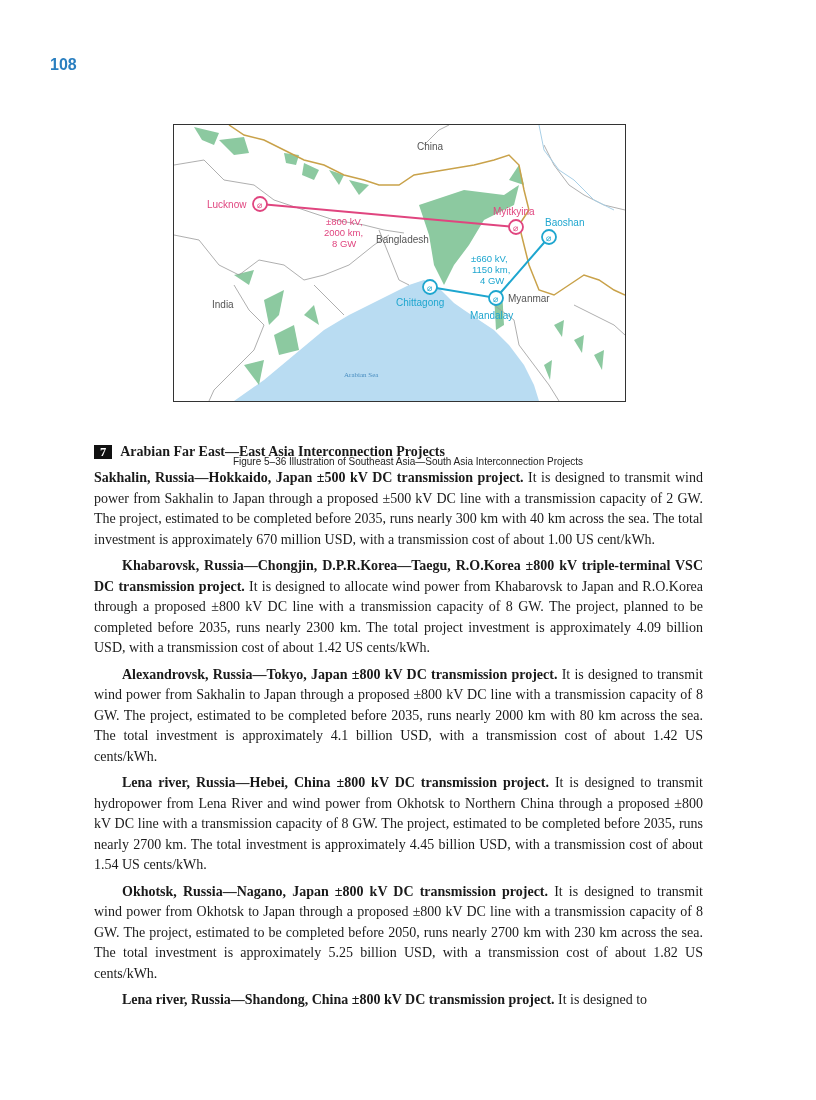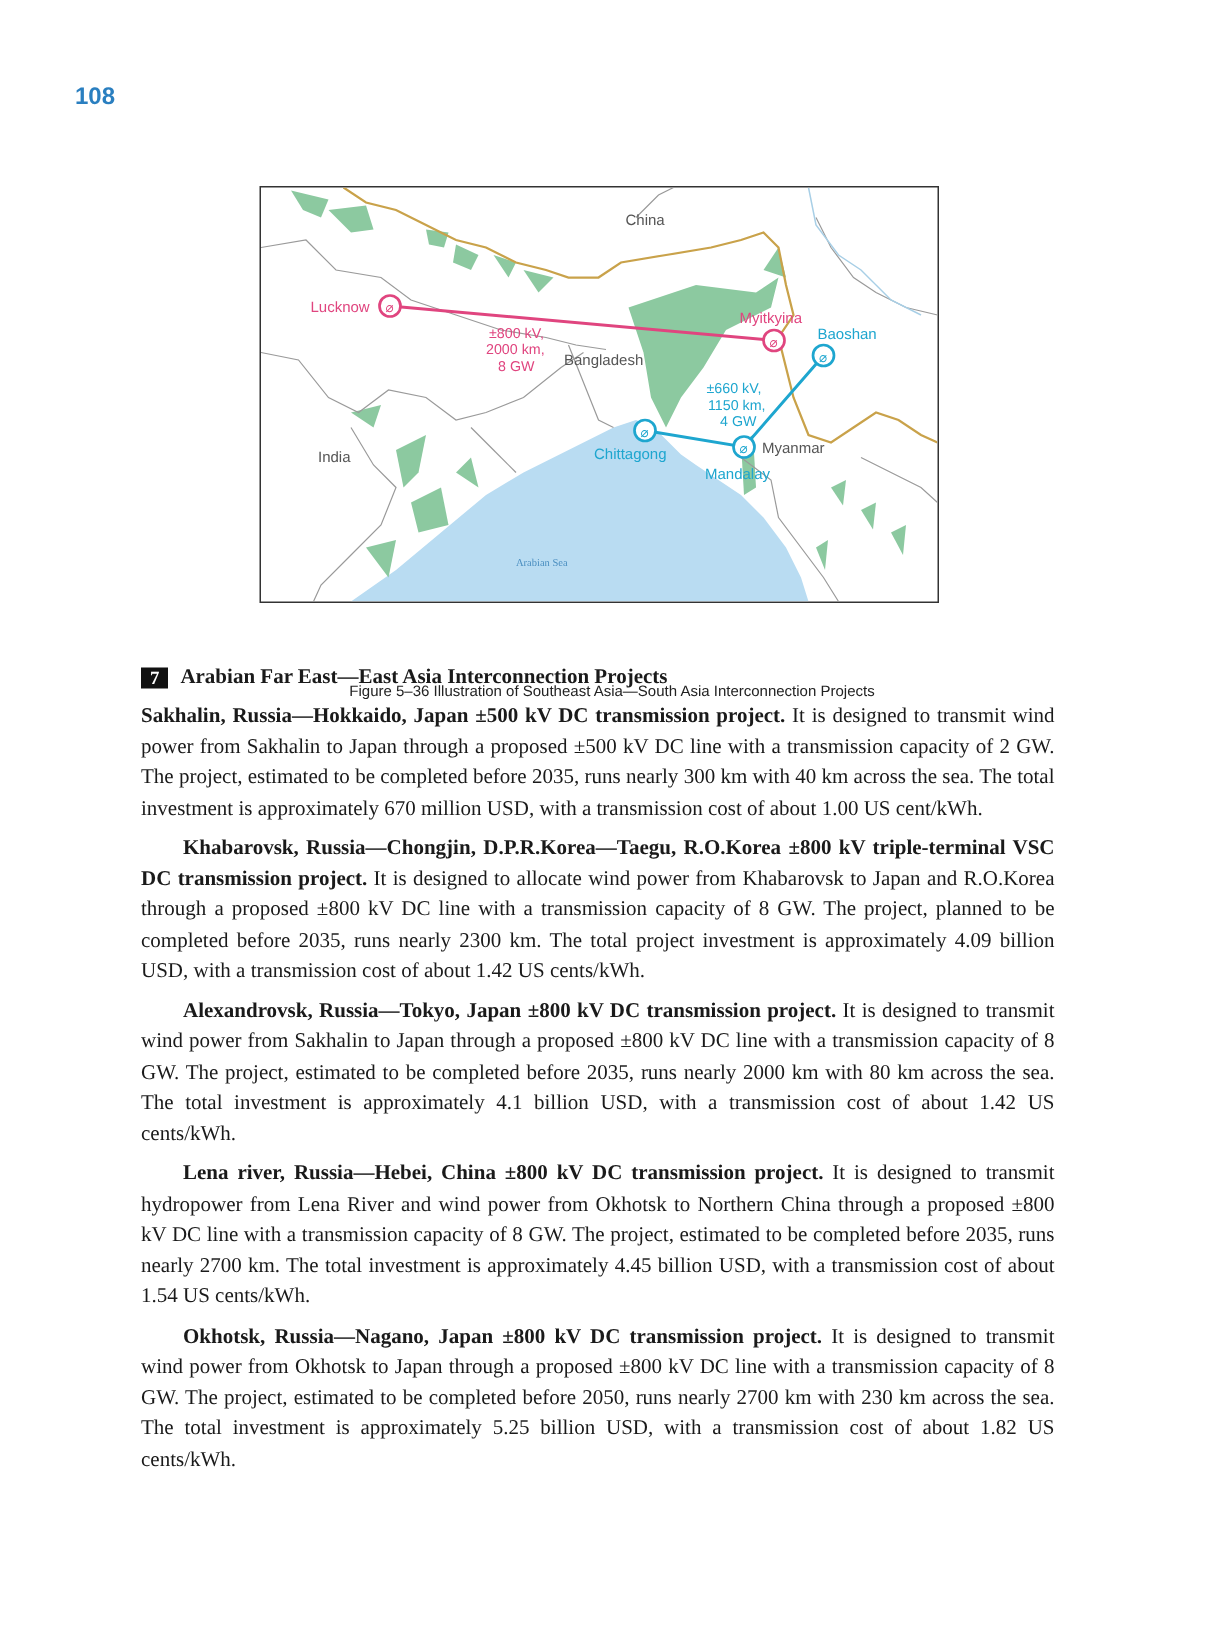--- a/index.html
+++ b/index.html
@@ -116,13 +116,14 @@
   <span class="section-num">7</span>
   <span>Arabian Far East—East Asia Interconnection Projects</span>
 </div>
 
 <div class="body-text">
   <p><b>Sakhalin, Russia—Hokkaido, Japan ±500 kV DC transmission project.</b><span> It is designed to transmit wind power from Sakhalin to Japan through a proposed ±500 kV DC line with a transmission capacity of 2 GW. The project, estimated to be completed before 2035, runs nearly 300 km with 40 km across the sea. The total investment is approximately 670 million USD, with a transmission cost of about 1.00 US cent/kWh.</span></p>
   <p class="indent"><b>Khabarovsk, Russia—Chongjin, D.P.R.Korea—Taegu, R.O.Korea ±800 kV triple-terminal VSC DC transmission project.</b><span> It is designed to allocate wind power from Khabarovsk to Japan and R.O.Korea through a proposed ±800 kV DC line with a transmission capacity of 8 GW. The project, planned to be completed before 2035, runs nearly 2300 km. The total project investment is approximately 4.09 billion USD, with a transmission cost of about 1.42 US cents/kWh.</span></p>
   <p class="indent"><b>Alexandrovsk, Russia—Tokyo, Japan ±800 kV DC transmission project.</b><span> It is designed to transmit wind power from Sakhalin to Japan through a proposed ±800 kV DC line with a transmission capacity of 8 GW. The project, estimated to be completed before 2035, runs nearly 2000 km with 80 km across the sea. The total investment is approximately 4.1 billion USD, with a transmission cost of about 1.42 US cents/kWh.</span></p>
   <p class="indent"><b>Lena river, Russia—Hebei, China ±800 kV DC transmission project.</b><span> It is designed to transmit hydropower from Lena River and wind power from Okhotsk to Northern China through a proposed ±800 kV DC line with a transmission capacity of 8 GW. The project, estimated to be completed before 2035, runs nearly 2700 km. The total investment is approximately 4.45 billion USD, with a transmission cost of about 1.54 US cents/kWh.</span></p>
   <p class="indent"><b>Okhotsk, Russia—Nagano, Japan ±800 kV DC transmission project.</b><span> It is designed to transmit wind power from Okhotsk to Japan through a proposed ±800 kV DC line with a transmission capacity of 8 GW. The project, estimated to be completed before 2050, runs nearly 2700 km with 230 km across the sea. The total investment is approximately 5.25 billion USD, with a transmission cost of about 1.82 US cents/kWh.</span></p>
+  <p class="indent"><b>Lena river, Russia—Shandong, China ±800 kV DC transmission project.</b><span> It is designed to</span></p>
 </div>
 
 </body></html>

